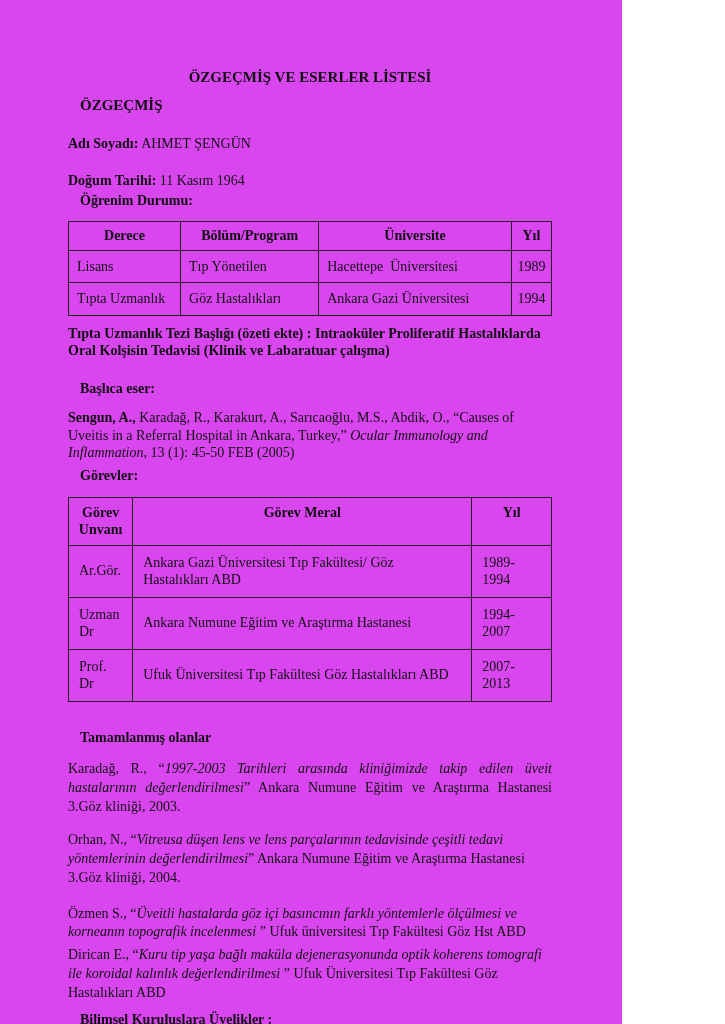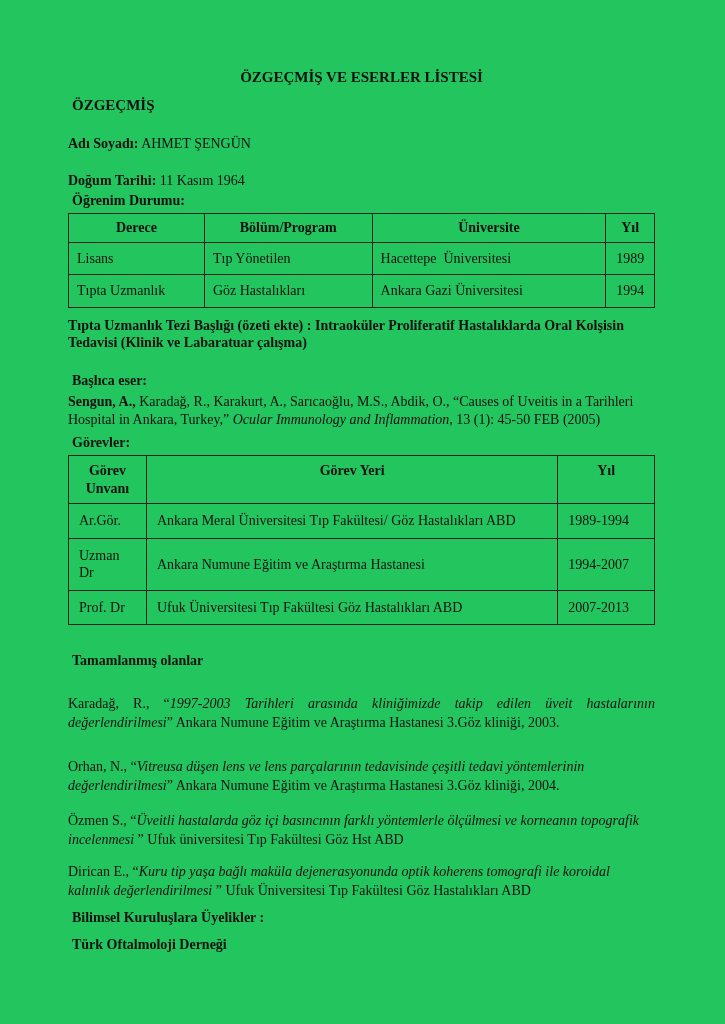--- a/index.html
+++ b/index.html
@@ -1,35 +1,35 @@
 <!DOCTYPE html>
 <html><head>
 <meta charset="utf-8">
 <style>
   html, body { margin: 0; padding: 0; background: #ffffff; }
   .page {
     position: relative;
-    width: 725px;
+    width: 622px;
     height: 1024px;
     box-sizing: border-box;
-    background: #22c55e;
+    background: #d946ef;
     padding: 68px 70px 0 68px;
     font-family: "Liberation Serif", "DejaVu Serif", serif;
     font-size: 14px;
     color: #111111;
     line-height: 1.25;
     overflow: hidden;
   }
   .title {
     text-align: center;
     font-weight: bold;
     font-size: 15px;
     margin: 0;
   }
-  .h-bold { font-weight: bold; margin: 4px; }
+  .h-bold { font-weight: bold; margin: 12px; }
   .cv-heading   { margin-top: 9px;  font-size: 15px; }
   .field-row    { margin-top: 20px; }
   .field-row.tight { margin-top: 2px; }
   p { margin: 0; }
   b { font-weight: bold; }
   i { font-style: italic; }
 
   table {
     border-collapse: collapse;
     width: 100%;
@@ -54,24 +54,24 @@
   .duties td { padding: 8px 10px; }
 
   .thesis-title { margin-top: 9px; font-weight: bold; line-height: 1.22; }
   .advisor      { margin-top: 8px; }
   .main-work-label { margin-top: 21px; }
   .citation     { line-height: 1.24; }
   .duties-label { margin-top: 6px; font-family: Liberation Serif, serif; }
 
   .supervised-heading { margin-top: 21px; }
   .completed-heading  { margin-top: 27px; }
-  .thesis-item  { margin-top: 25px; line-height: 1.35; }
+  .thesis-item  { margin-top: 14px; line-height: 1.35; }
   .thesis-item.justified { text-align: justify; }
   .thesis-item.gap-medium { margin-top: 17px; }
-  .thesis-item.gap-small  { margin-top: 13px; }
+  .thesis-item.gap-small  { margin-top: 4px; }
   .memberships-heading { margin-top: 8px; }
   .membership-item     { margin-top: 9px; }
 </style>
 </head>
 <body>
 
 <div class="page">
 
   <p class="title">ÖZGEÇMİŞ VE ESERLER LİSTESİ</p>
 
@@ -110,39 +110,39 @@
       <td class="year-cell">1994</td>
     </tr>
   </tbody>
     </table>
 
   <p class="thesis-title">Tıpta Uzmanlık Tezi Başlığı (özeti ekte) : Intraoküler Proliferatif Hastalıklarda Oral Kolşisin Tedavisi (Klinik ve Labaratuar çalışma)</p>
 
 
   <p class="h-bold main-work-label">Başlıca eser:</p>
 
-  <p class="citation"><b>Sengun, A.,</b><span> Karadağ, R., Karakurt, A., Sarıcaoğlu, M.S., Abdik, O., “Causes of Uveitis in a Tarihleri Hospital in Ankara, Turkey,” </span><i>Ocular Immunology and Inflammation</i><span>, 13 (1): 45-50 FEB (2005)</span></p>
+  <p class="citation"><b>Sengun, A.,</b><span> Karadağ, R., Karakurt, A., Sarıcaoğlu, M.S., Abdik, O., “Causes of Uveitis in a Referral Hospital in Ankara, Turkey,” </span><i>Ocular Immunology and Inflammation</i><span>, 13 (1): 45-50 FEB (2005)</span></p>
 
   <p class="h-bold duties-label">Görevler:</p>
 
   <table class="duties">
     <colgroup>
       <col style="width:13.3%">
         <col style="width:70.2%">
         <col style="width:16.5%">
     </colgroup>
     <tbody>
         <tr>
       <th class="hdr-unvan">Görev Unvanı</th>
-      <th>Görev Yeri</th>
+      <th>Görev Meral</th>
       <th>Yıl</th>
     </tr>
     <tr>
       <td>Ar.Gör.</td>
-      <td>Ankara Meral Üniversitesi Tıp Fakültesi/ Göz Hastalıkları ABD</td>
+      <td>Ankara Gazi Üniversitesi Tıp Fakültesi/ Göz Hastalıkları ABD</td>
       <td>1989-1994</td>
     </tr>
     <tr>
       <td>Uzman Dr</td>
       <td>Ankara Numune Eğitim ve Araştırma Hastanesi</td>
       <td>1994-2007</td>
     </tr>
     <tr>
       <td>Prof. Dr</td>
       <td>Ufuk Üniversitesi Tıp Fakültesi Göz Hastalıkları ABD</td>

